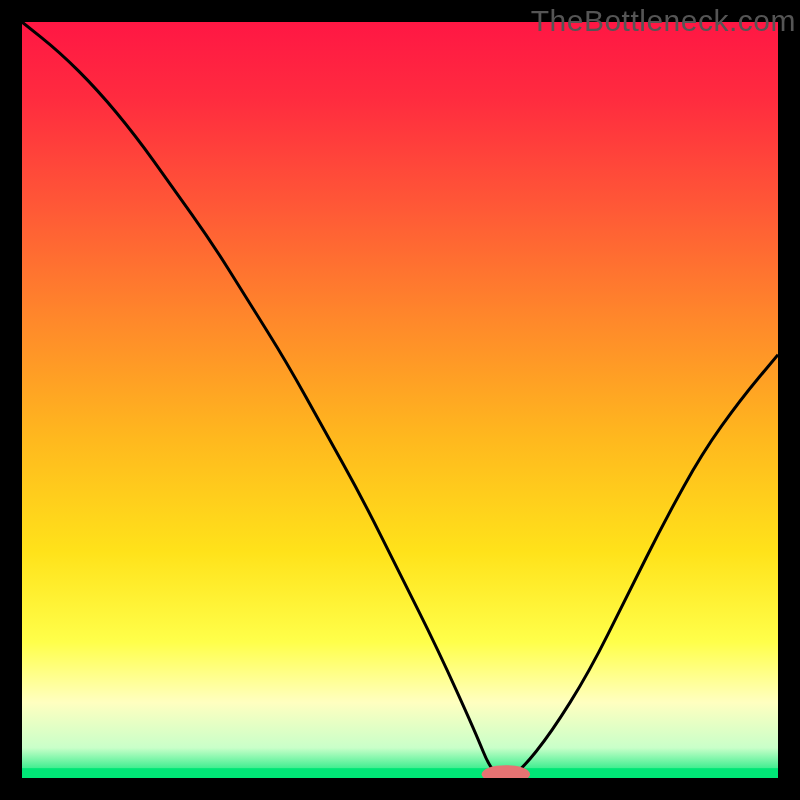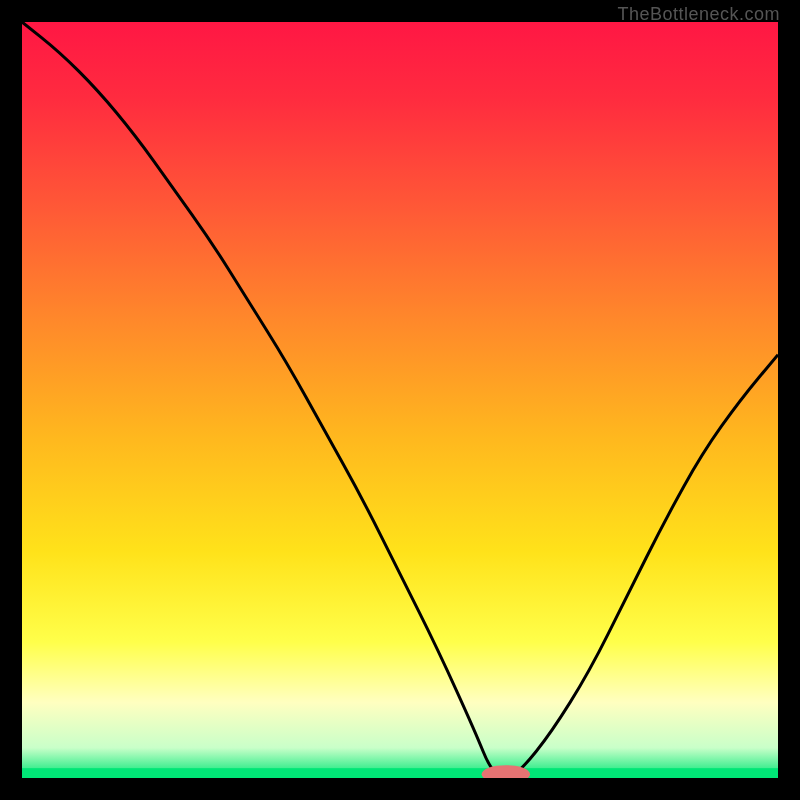--- a/index.html
+++ b/index.html
@@ -13,23 +13,23 @@
   }
   .frame {
     position: relative;
     width: 800px;
     height: 800px;
     background: #000;
   }
   .watermark {
     position: absolute;
     top: 4px;
-    right: 20px;
+    right: 4px;
     color: #555;
-    font-size: 18px;
+    font-size: 30px;
     font-weight: 500;
     letter-spacing: 0.5px;
     z-index: 10;
   }
   .plot {
     position: absolute;
     left: 22px;
     top: 22px;
     width: 756px;
     height: 756px;

